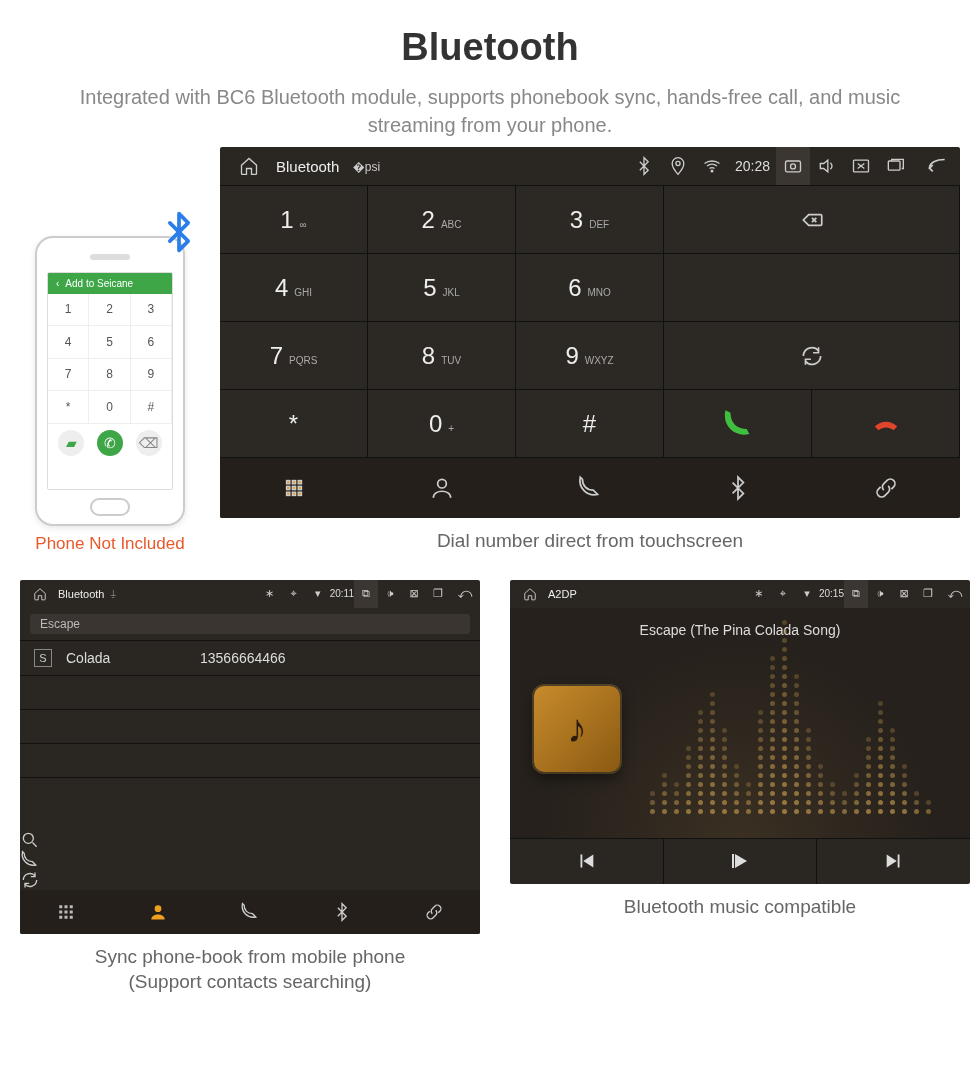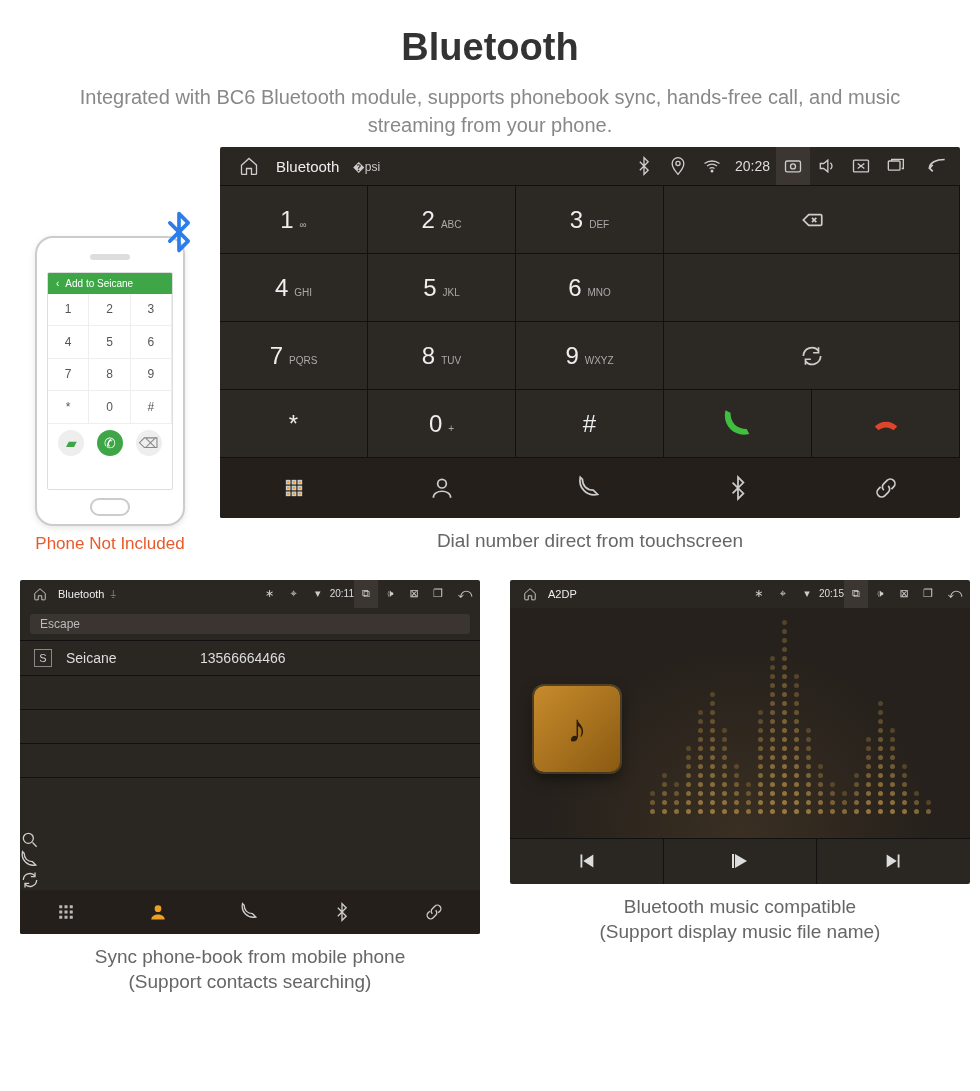--- a/index.html
+++ b/index.html
@@ -317,21 +317,21 @@
           <span class="ico" style="font-size:11px;">❐</span>
           <span class="ico" style="width:30px;font-size:14px;">⤺</span>
         </div>
         <div class="list-wrap">
           <div class="search-bar">
             <span>Escape</span>
           </div>
           <div class="list">
             <div class="row">
               <span class="badge">S</span>
-              <span class="name">Seicane</span>
+              <span class="name">Colada</span>
               <span>13566664466</span>
             </div>
             <div class="row" style="height:34px;"></div>
             <div class="row" style="height:34px;"></div>
             <div class="row" style="height:34px;"></div>
             <div class="row" style="height:34px;border-bottom:none;"></div>
           </div>
           <div class="side-icons">
             <span><svg class="svgico" viewBox="0 0 24 24">
                   <circle cx="10" cy="10" r="6"></circle>
@@ -409,20 +409,21 @@
           <span class="ico" style="font-size:11px;">⌖</span>
           <span class="ico" style="font-size:11px;">▾</span>
           <span style="font-size:10px;color:#ddd;">20:15</span>
           <span class="ico boxed" style="font-size:11px;">⧉</span>
           <span class="ico" style="font-size:11px;">🕩</span>
           <span class="ico" style="font-size:11px;">⊠</span>
           <span class="ico" style="font-size:11px;">❐</span>
           <span class="ico" style="width:30px;font-size:14px;">⤺</span>
         </div>
         <div class="music-body">
+          <div class="music-title">Escape (The Pina Colada Song)</div>
           <div class="album">♪</div>
           <div class="viz" id="viz">
               <div class="dotcol" style="left: 0px;">
                 <div class="dot" style="opacity: 0.35;"></div>
                 <div class="dot" style="opacity: 0.53;"></div>
                 <div class="dot" style="opacity: 0.72;"></div>
               </div>
               <div class="dotcol" style="left: 12px;">
                 <div class="dot" style="opacity: 0.35;"></div>
                 <div class="dot" style="opacity: 0.46;"></div>
@@ -687,17 +688,16 @@
             </div>
           <div class="pbtn">
               <svg width="22" height="22" viewBox="0 0 24 24" fill="#ddd">
                 <path d="M16 5h2v14h-2zM4 5v14l11-7z"></path>
               </svg>
             </div>
         </div>
       </div>
       <p class="caption">
         <span>Bluetooth music compatible</span><br>
-        <span>(Support display music file name)</span>
       </p>
     </div>
   </div>
 </div>
 
 </body></html>

